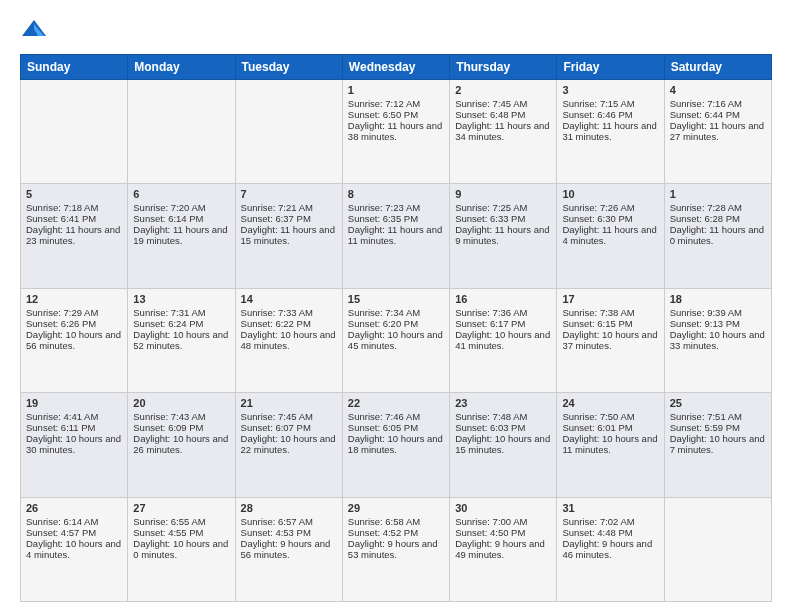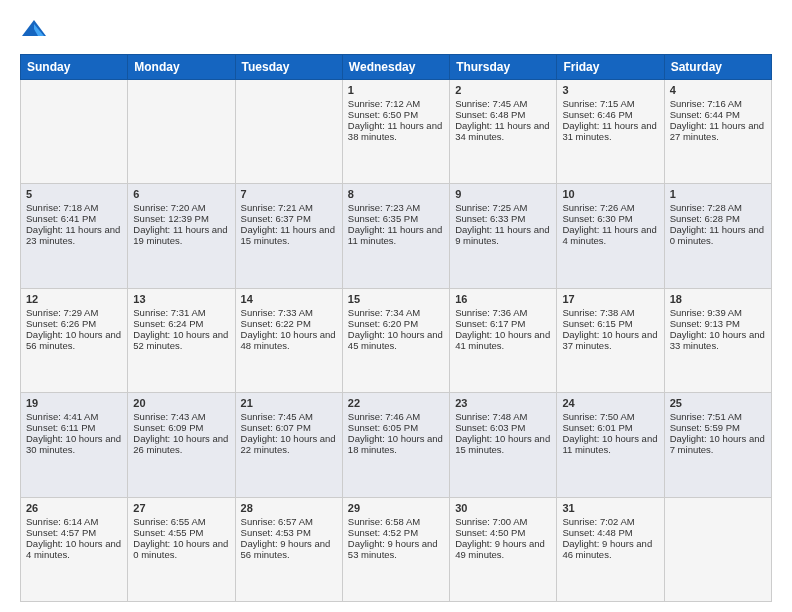--- a/index.html
+++ b/index.html
@@ -157,21 +157,21 @@
         <tr>
           <td>
             <span class="day-num">5</span>
             <div>Sunrise: 7:18 AM</div>
             <div>Sunset: 6:41 PM</div>
             <div>Daylight: 11 hours and 23 minutes.</div>
           </td>
           <td>
             <span class="day-num">6</span>
             <div>Sunrise: 7:20 AM</div>
-            <div>Sunset: 12:39 PM</div>
+            <div>Sunset: 6:14 PM</div>
             <div>Daylight: 11 hours and 19 minutes.</div>
           </td>
           <td>
             <span class="day-num">7</span>
             <div>Sunrise: 7:21 AM</div>
             <div>Sunset: 6:37 PM</div>
             <div>Daylight: 11 hours and 15 minutes.</div>
           </td>
           <td>
             <span class="day-num">8</span>

